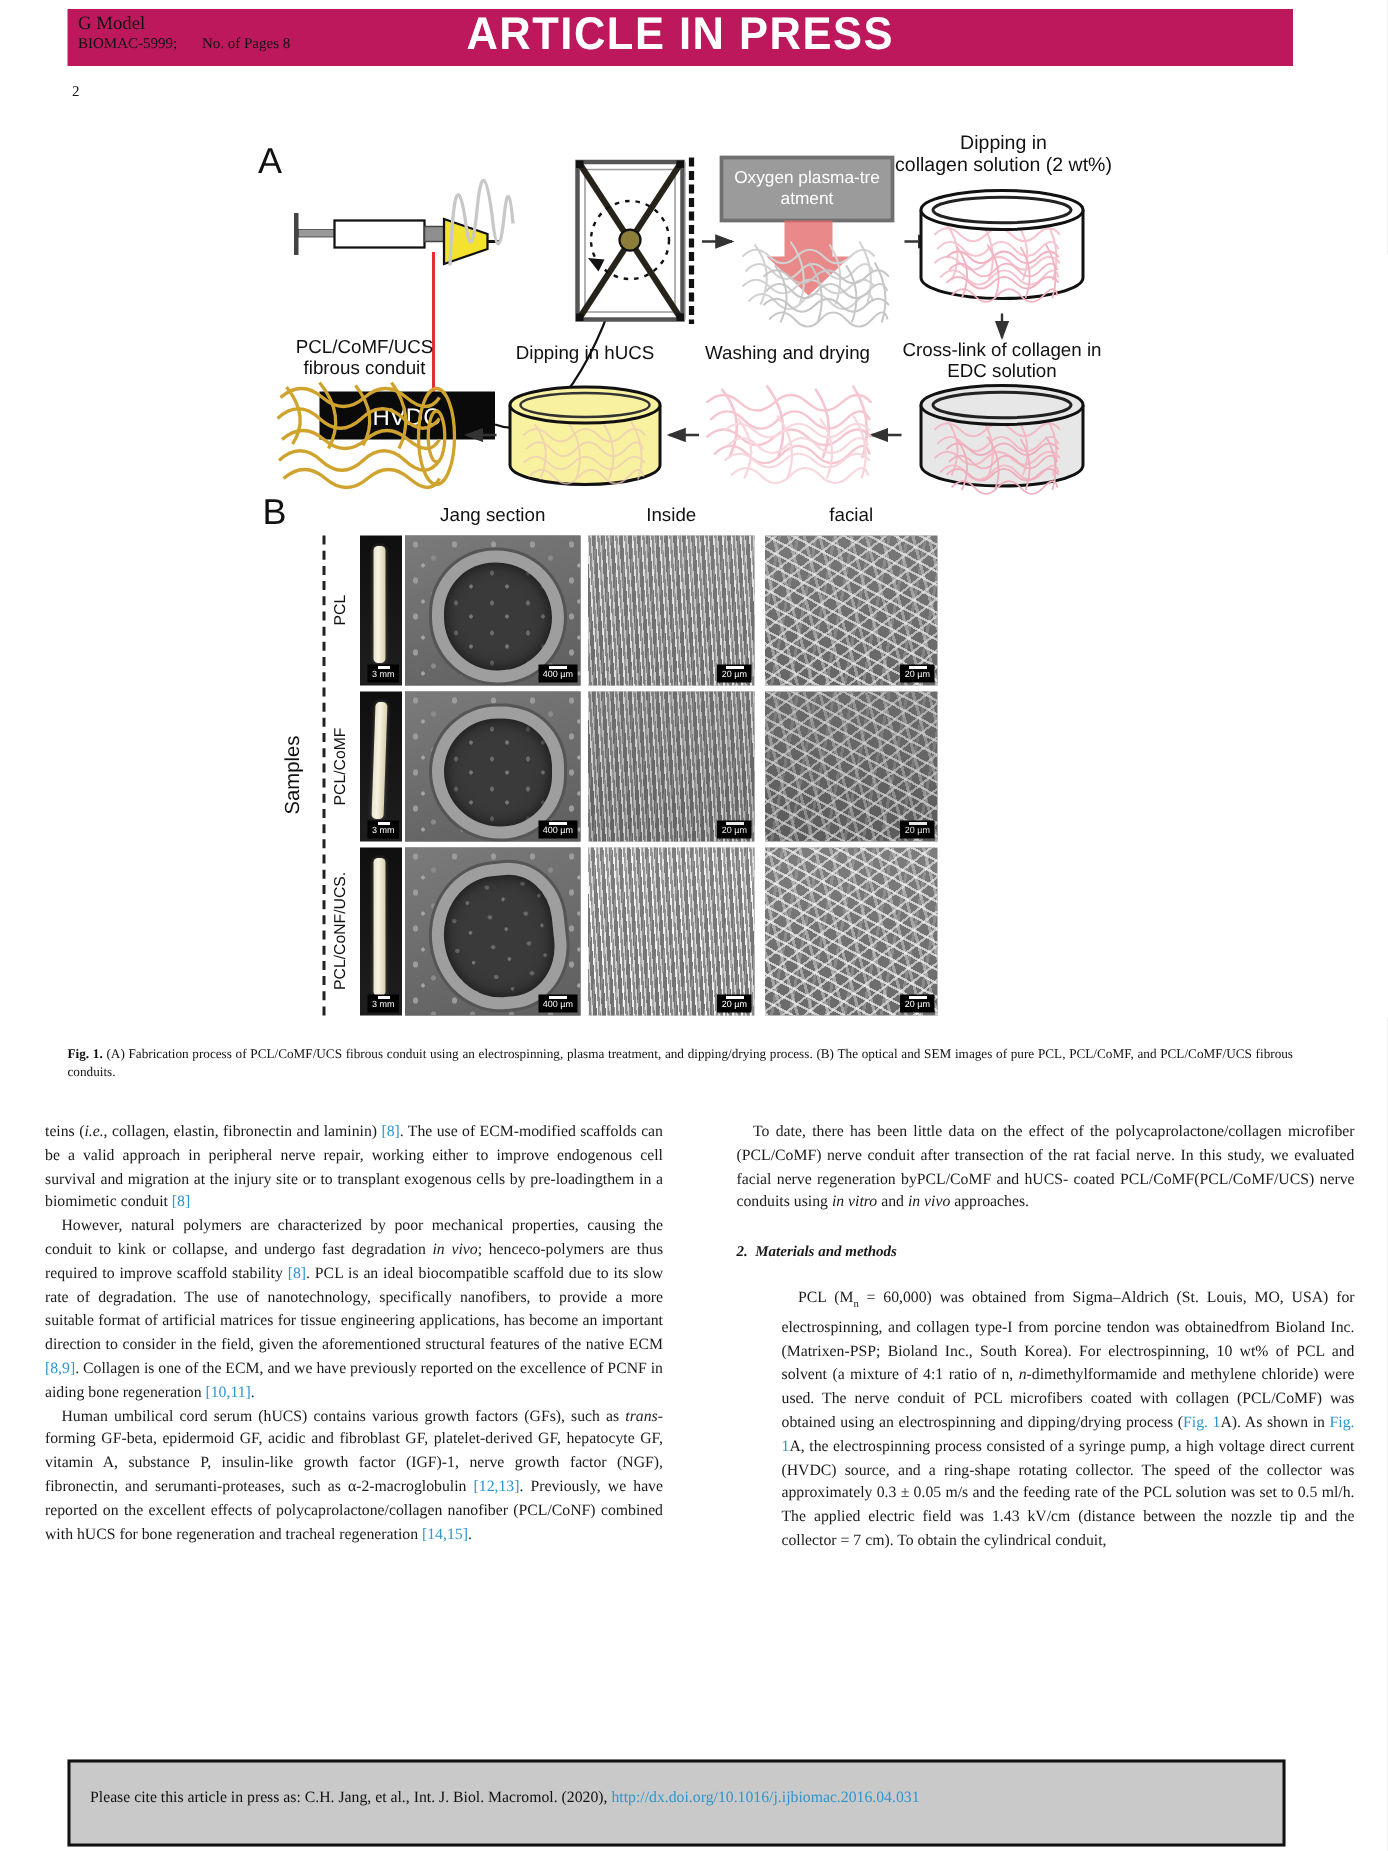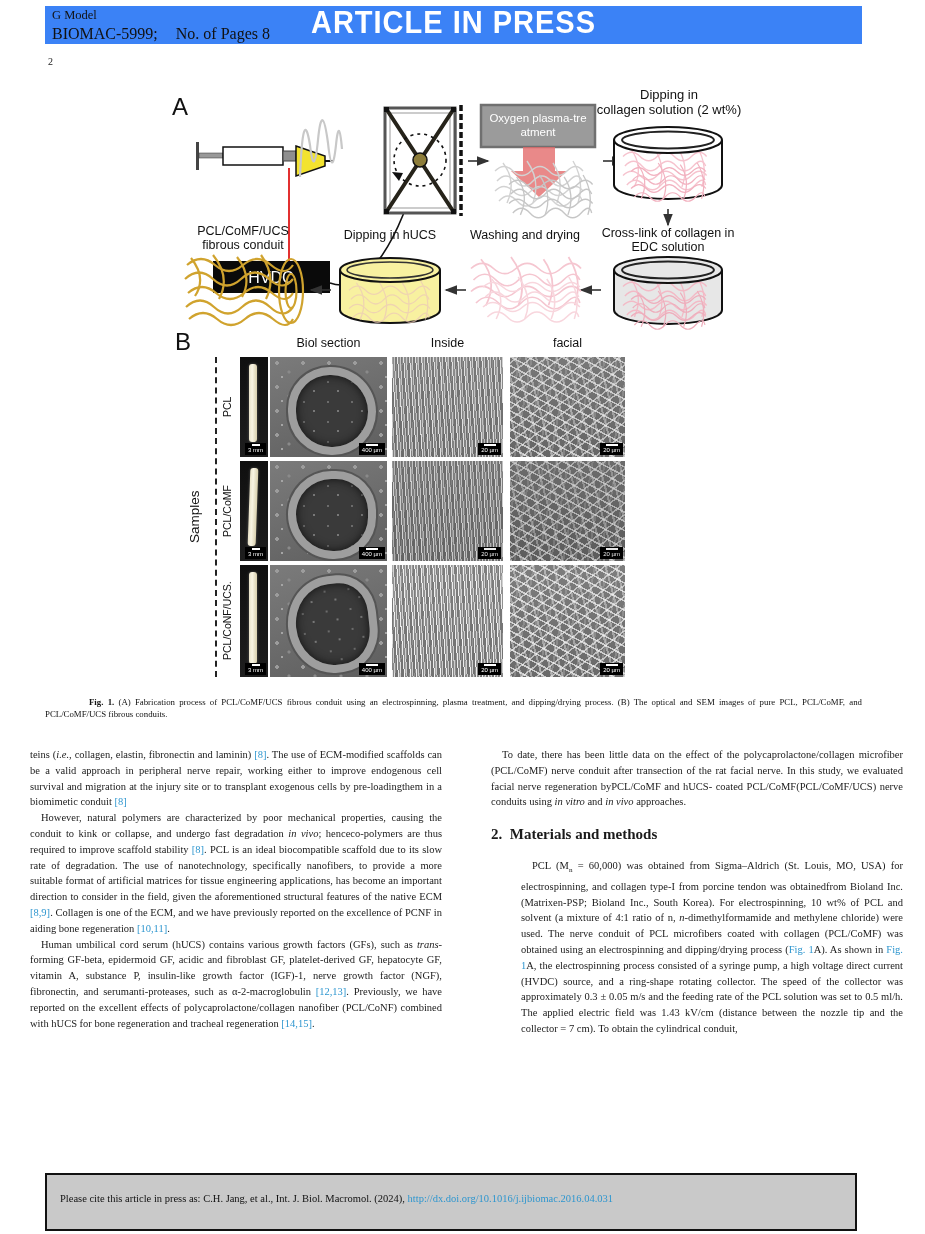--- a/index.html
+++ b/index.html
@@ -1,23 +1,23 @@
 <!DOCTYPE html>
 <html><head>
 <meta charset="utf-8">
 <style>
   html,body{margin:0;padding:0;background:#e8e8e8;}
   .page{position:relative;width:925px;height:1234px;background:#ffffff;margin:0 auto;
         font-family:"Liberation Serif",serif;color:#1a1a1a;overflow:hidden;}
 
   
-  .banner{position:absolute;left:45px;top:6px;width:817px;height:38px;background:#3b82f6;}
+  .banner{position:absolute;left:45px;top:6px;width:817px;height:38px;background:#be185d;}
   .banner-left{position:absolute;left:7px;top:2px;line-height:1.25;color:#111;}
   .banner-left .gm{font-size:12.5px;}
-  .banner-left .ms{font-size:16px;}
+  .banner-left .ms{font-size:10px;}
   .banner-left .ms .pages{margin-left:14px;}
   .banner-title{position:absolute;left:0;right:0;top:1px;text-align:center;
         font-family:"Liberation Sans",sans-serif;font-weight:bold;font-size:29px;
         color:#ffffff;letter-spacing:1px;transform:scaleY(1.05);}
 
   
   .runhead{position:absolute;left:45px;top:56px;width:817px;height:14px;font-size:10px;}
   .runhead .pageno{position:absolute;left:3px;top:0;font-style:normal;}
   .runhead .rh-text{text-align:center;font-style:italic;font-size:9.5px;color:#222;}
 
@@ -61,32 +61,32 @@
         repeating-linear-gradient(75deg,rgba(200,200,200,.55) 0 2px,transparent 2px 10px),
         repeating-linear-gradient(-80deg,rgba(160,160,160,.5) 0 2px,transparent 2px 12px),
         linear-gradient(#787878,#666666);}
   .chip{position:absolute;right:2px;bottom:2px;background:#000;color:#fff;
         font-family:"Liberation Sans",sans-serif;font-size:6px;text-align:center;
         padding:1px 3px;line-height:1.25;}
   .chip-bar{width:12px;height:2px;background:#fff;margin:0 auto 1px;}
 
   .caption{position:absolute;left:45px;top:697px;width:817px;font-size:8.8px;
         line-height:11.5px;text-align:justify;color:#111;}
-  .caption .cap-label{font-weight:bold;margin-left:44px;}
+  .caption .cap-label{font-weight:bold;}
 
   
   .col{position:absolute;top:747px;width:412px;font-size:10.5px;line-height:15.8px;}
   .col-left{left:30px;}
   .col-right{left:491px;}
   .col p{margin:0;text-align:justify;}
   .col p.indent{text-indent:11px;}
   .it{font-style:italic;}
   .ref{color:#2e96cf;cursor:pointer;}
   sub{font-size:0.68em;}
-  h2.sec{margin:17px 0 0 0;font-size:15px;font-weight:bold;}
+  h2.sec{margin:17px 0 0 0;font-size:10px;font-weight:bold;font-style:italic;}
   h3.subsec{margin:20px 0 0 0;font-size:10.5px;font-weight:normal;font-style:italic;}
   p.after-head{margin-top:15px !important;margin-left:30px;}
 
   
   .citebox{position:absolute;left:45px;top:1173px;width:812px;height:58px;background:#c9c9c9;
         border:2px solid #111;box-sizing:border-box;padding:18px 0 0 13px;font-size:10.5px;color:#111;}
   .citebox .link{color:#2e96cf;cursor:pointer;}
 </style>
 </head>
 <body>
@@ -222,21 +222,21 @@
         <ellipse cx="106" cy="38" rx="12" ry="32"></ellipse>
         <ellipse cx="106" cy="38" rx="5.5" ry="17"></ellipse>
       </g>
     </svg>
 
     <div class="panelB">
       <div class="b-label">B</div>
       <div class="samples">Samples</div>
       <div class="dashline"></div>
 
-      <div class="colhead" style="left:95px;width:117px;">Biol section</div>
+      <div class="colhead" style="left:95px;width:117px;">Jang section</div>
       <div class="colhead" style="left:217px;width:111px;">Inside</div>
       <div class="colhead" style="left:335px;width:115px;">facial</div>
 
       <div class="rlabel" style="top:27px;height:100px;">PCL</div>
       <div class="rlabel" style="top:131px;height:100px;">PCL/CoMF</div>
       <div class="rlabel" style="top:235px;height:112px;">PCL/CoNF/UCS.</div>
 
       <div class="cell opt" style="left:65px;top:27px;width:28px;height:100px;">
         <div class="stick" style="height:78px;"></div>
         <div class="chip"><div class="chip-bar" style="width:8px;"></div><span>3 mm</span></div>
@@ -294,16 +294,16 @@
     <p class="indent"><span>Human umbilical cord serum (hUCS) contains various growth factors (GFs), such as </span><span class="it">trans</span><span>-forming GF-beta, epidermoid GF, acidic and fibroblast GF, platelet-derived GF, hepatocyte GF, vitamin A, substance P, insulin-like growth factor (IGF)-1, nerve growth factor (NGF), fibronectin, and serumanti-proteases, such as α-2-macroglobulin </span><span class="ref">[12,13]</span><span>. Previously, we have reported on the excellent effects of polycaprolactone/collagen nanofiber (PCL/CoNF) combined with hUCS for bone regeneration and tracheal regeneration </span><span class="ref">[14,15]</span><span>.</span></p>
   </div>
 
   <div class="col col-right">
     <p class="indent"><span>To date, there has been little data on the effect of the polycaprolactone/collagen microfiber (PCL/CoMF) nerve conduit after transection of the rat facial nerve. In this study, we evaluated facial nerve regeneration byPCL/CoMF and hUCS- coated PCL/CoMF(PCL/CoMF/UCS) nerve conduits using </span><span class="it">in vitro</span><span> and </span><span class="it">in vivo</span><span> approaches.</span></p>
     <h2 class="sec">2.&nbsp;&nbsp;Materials and methods</h2>
     <p class="after-head indent"><span>PCL (M</span><sub>n</sub><span> = 60,000) was obtained from Sigma–Aldrich (St. Louis, MO, USA) for electrospinning, and collagen type-I from porcine tendon was obtainedfrom Bioland Inc. (Matrixen-PSP; Bioland Inc., South Korea). For electrospinning, 10 wt% of PCL and solvent (a mixture of 4:1 ratio of n, </span><span class="it">n</span><span>-dimethylformamide and methylene chloride) were used. The nerve conduit of PCL microfibers coated with collagen (PCL/CoMF) was obtained using an electrospinning and dipping/drying process (</span><span class="ref">Fig. 1</span><span>A). As shown in </span><span class="ref">Fig. 1</span><span>A, the electrospinning process consisted of a syringe pump, a high voltage direct current (HVDC) source, and a ring-shape rotating collector. The speed of the collector was approximately 0.3 ± 0.05 m/s and the feeding rate of the PCL solution was set to 0.5 ml/h. The applied electric field was 1.43 kV/cm (distance between the nozzle tip and the collector = 7 cm). To obtain the cylindrical conduit,</span></p>
   </div>
 
   <div class="citebox">
-    <span>Please cite this article in press as: C.H. Jang, et al., Int. J. Biol. Macromol. (2024), </span><span class="link">http://dx.doi.org/10.1016/j.ijbiomac.2016.04.031</span>
+    <span>Please cite this article in press as: C.H. Jang, et al., Int. J. Biol. Macromol. (2020), </span><span class="link">http://dx.doi.org/10.1016/j.ijbiomac.2016.04.031</span>
   </div>
 
 </div>
 
 </body></html>

